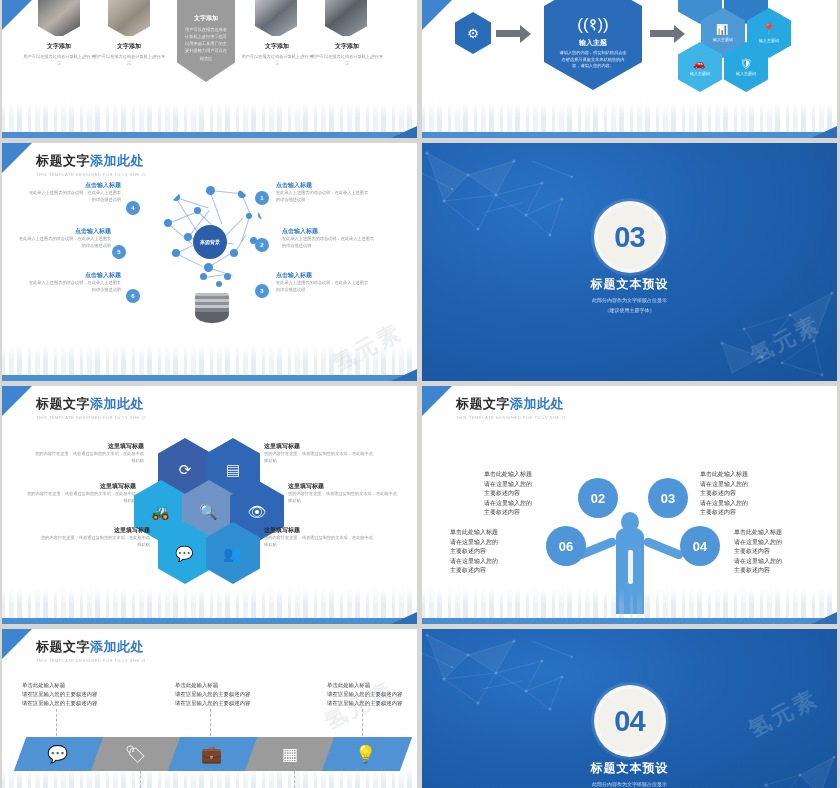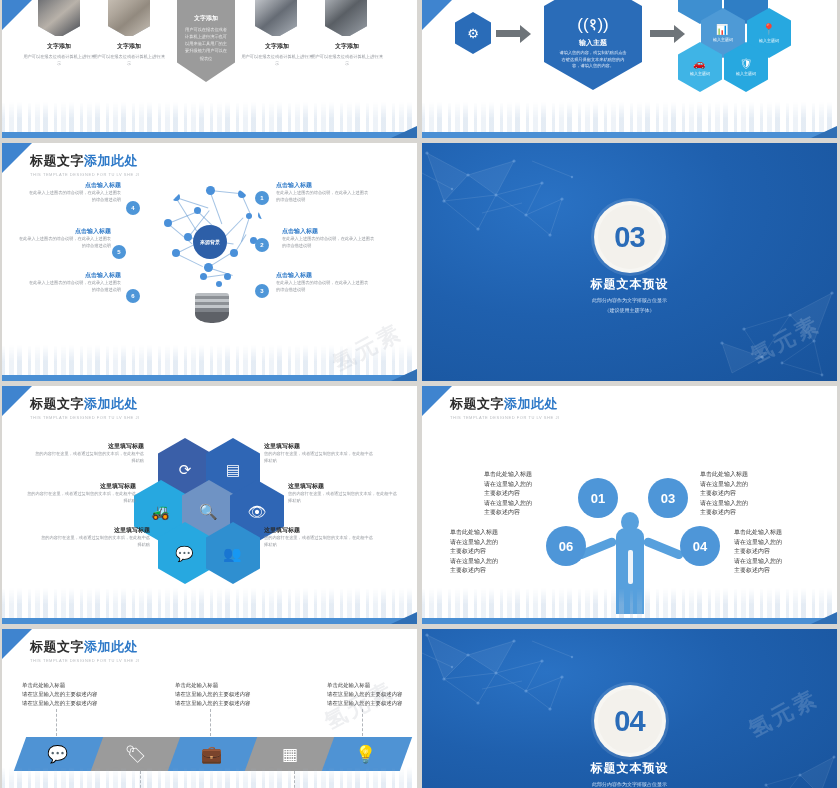--- a/index.html
+++ b/index.html
@@ -44,21 +44,21 @@
   .skyline{
     position:absolute;left:0;right:0;bottom:6px;height:30px;
     background:
       repeating-linear-gradient(to right,
         rgba(178,200,224,.30) 0 3px, transparent 3px 7px,
         rgba(178,200,224,.22) 7px 12px, transparent 12px 15px,
         rgba(178,200,224,.34) 15px 20px, transparent 20px 26px);
     -webkit-mask-image:linear-gradient(to top,#000 0%,#000 45%,transparent 100%);
             mask-image:linear-gradient(to top,#000 0%,#000 45%,transparent 100%);
   }
-  .head{position:absolute;left:28px;top:9px;}
+  .head{position:absolute;left:34px;top:9px;}
   .head .t{font-size:13px;font-weight:bold;color:#2e2e2e;letter-spacing:.5px;white-space:nowrap;}
   .head .t em{font-style:normal;color:#2f7ac8;}
   .head .s{
     font-size:4px;color:#b9bcc0;letter-spacing:.55px;margin-top:2px;white-space:nowrap;
     font-family:"Liberation Sans",sans-serif;
   }
 
   
   .h3{font-size:6px;font-weight:bold;color:#2a2a2a;}
   .p2{font-size:4.2px;color:#8d9197;line-height:1.65;}
@@ -499,21 +499,21 @@
 
     <div class="person">
       <div class="parm l"></div>
       <div class="parm r"></div>
       <div class="phead"></div>
       <div class="ptorso"></div>
       <div class="ptie"></div>
     </div>
 
     <div class="circnum" style="left:124px;top:140px;">06</div>
-    <div class="circnum" style="left:156px;top:92px;">01</div>
+    <div class="circnum" style="left:156px;top:92px;">02</div>
     <div class="circnum" style="left:226px;top:92px;">03</div>
     <div class="circnum" style="left:258px;top:140px;">04</div>
 
     <div class="s6txt" style="left:28px;top:142px;white-space:pre-line;">单击此处输入标题
 请在这里输入您的
 主要叙述内容
 请在这里输入您的
 主要叙述内容</div>
     <div class="s6txt" style="left:62px;top:84px;white-space:pre-line;">单击此处输入标题
 请在这里输入您的

